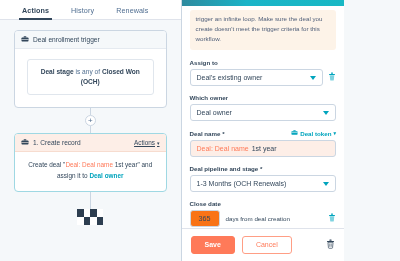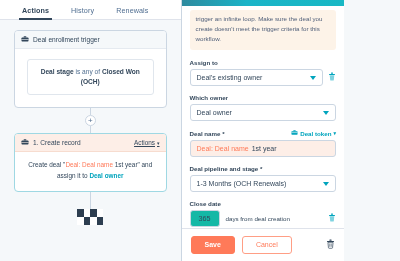--- a/index.html
+++ b/index.html
@@ -170,21 +170,21 @@
     display: flex; align-items: center; gap: 3px;
     padding: 0 6px;
     font-size: 7px; color: #33475b;
     cursor: text;
   }
 
   .numwrap { display: flex; align-items: center; gap: 6px; }
   .numbox {
     width: 30px; height: 17px;
     border: 1px solid #cbd6e2; border-radius: 3px;
-    background: #14b8a6;
+    background: #f97316;
     display: flex; align-items: center; justify-content: center;
     font-size: 7.2px; color: #33475b;
   }
   .hint { font-size: 6.2px; color: #33475b; }
 
   .trash-teal { color: #00a4bd; font-size: 8.5px; cursor: pointer; line-height: 1; }
   .trash-dark { color: #33475b; font-size: 9.5px; cursor: pointer; line-height: 1; }
 
   .panel-footer {
     border-top: 1px solid #dfe3eb;

